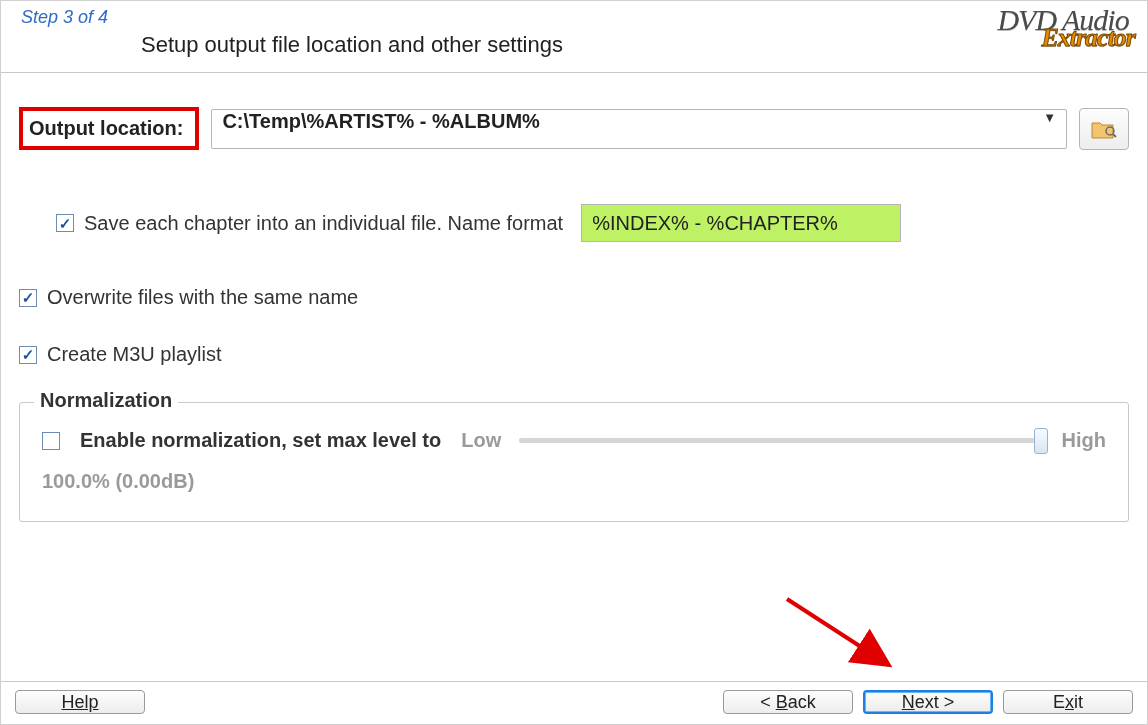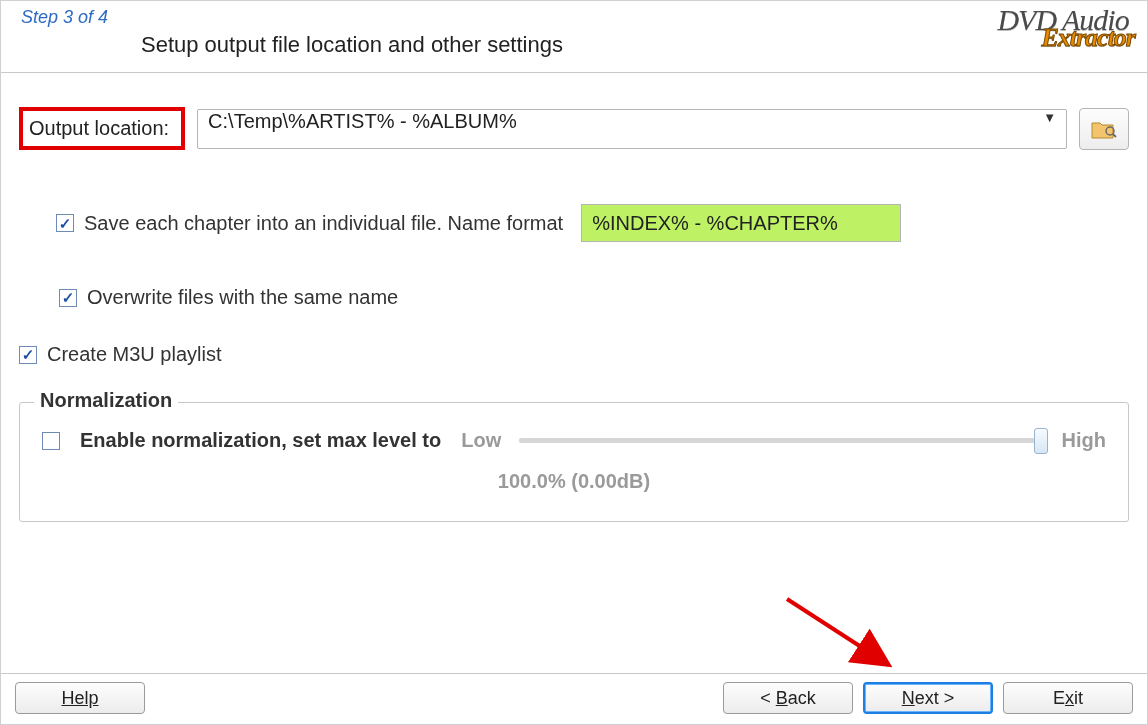--- a/index.html
+++ b/index.html
@@ -53,20 +53,21 @@
       -webkit-text-stroke: 1px #7a4a00;
     }
     .content {
       padding: 34px 18px 10px 18px;
     }
     .row {
       display: flex;
       align-items: center;
       gap: 12px;
       margin-bottom: 8px;
+      font-weight: bold;
     }
     .output-label {
       font-size: 20px;
       color: #222;
       padding: 6px 12px 6px 6px;
     }
     .highlight-red {
       border: 4px solid #e10000;
     }
     .combo {
@@ -177,41 +178,41 @@
       right: 0;
       top: 50%;
       transform: translate(4px, -50%);
       width: 14px;
       height: 26px;
       background: linear-gradient(#f7fbff, #d7e6f5);
       border: 1px solid #9ab3cf;
       border-radius: 3px;
     }
     .norm-value {
-      text-align: center;
+      text-align: left;
       color: #9a9a9a;
       font-size: 20px;
       margin-top: 18px;
     }
     .footer {
       position: absolute;
       left: 0;
       right: 0;
       bottom: 0;
       border-top: 1px solid #c8c8c8;
       padding: 8px 14px 10px 14px;
       display: flex;
       align-items: center;
       justify-content: space-between;
       background: #fff;
     }
     .footer-right { display: flex; gap: 10px; }
     .btn {
       min-width: 130px;
-      height: 32px;
+      height: 24px;
       border: 1px solid #9a9a9a;
       border-radius: 4px;
       background: linear-gradient(#fdfdfd, #ececec);
       font-size: 18px;
       color: #222;
       display: inline-flex;
       align-items: center;
       justify-content: center;
       cursor: pointer;
       padding: 0 14px;
@@ -254,21 +255,21 @@
       </svg>
     </div>
   </div>
 
   <div class="option-row" style="margin-top:54px;margin-left:37px;">
     <span class="chk checked"></span>
     <span>Save each chapter into an individual file. Name format</span>
     <input class="name-format-input" value="%INDEX% - %CHAPTER%" style="">
   </div>
 
-  <div class="option-row tight" style="margin-top:44px;margin-left:40px;">
+  <div class="option-row tight" style="margin-top:44px;">
     <span class="chk checked"></span>
     <span>Overwrite files with the same name</span>
   </div>
 
   <div class="option-row tight" style="margin-top:34px;">
     <span class="chk checked"></span>
     <span>Create M3U playlist</span>
   </div>
 
   <div class="fieldset">

